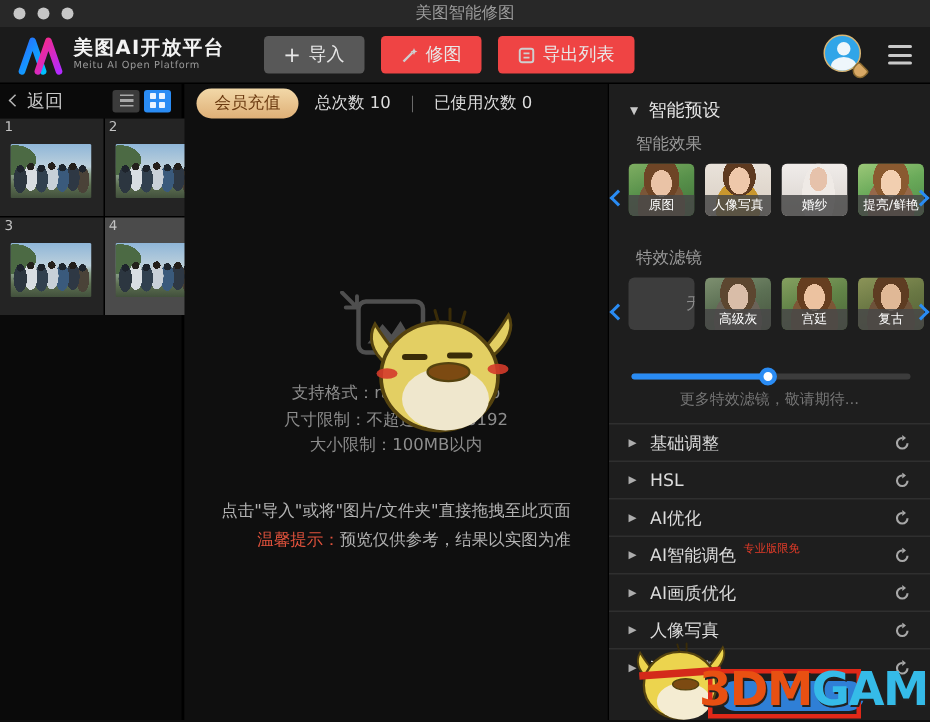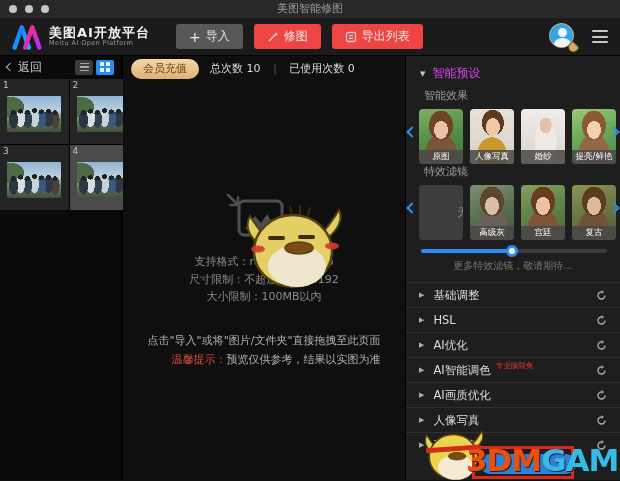--- a/index.html
+++ b/index.html
@@ -81,28 +81,28 @@
   .mascot-center { position:absolute; left:120px; top:142px; z-index:3; }
   .limits { position:absolute; left:0; right:0; top:197px; text-align:center; font-size:11px; color:#8d8d8d; line-height:17.5px; z-index:1; }
   .drag-hint { position:absolute; left:0; right:0; top:277px; text-align:center; font-size:11px; color:#b2b2b2; }
   .tip-line { position:absolute; left:0; right:0; top:296px; text-align:center; font-size:11px; color:#b2b2b2;padding-left:24px; }
   .tip-line .tip-label { color:#e0523c; }
 
   
   .rpanel { width:215px; background:#1e1e1e; border-left:1px solid #000; position:relative; }
   .rp-header { position:absolute; left:14px; top:9px; display:flex; align-items:center; gap:7px; cursor:pointer; }
   .caret-down { font-size:7px; color:#c8c8c8; }
-  .rp-header-label { font-size:12px; color:#d946ef;font-family:Liberation Serif, serif; }
+  .rp-header-label { font-size:12px; color:#e5e5e5;font-family:Liberation Serif, serif; }
   .sub-label { position:absolute; left:18px; font-size:11px; color:#9a9a9a; }
   .lbl-effects { top:32px; }
   .lbl-filters { top:108px; }
   .strip { position:absolute; left:13px; right:10px; display:flex; gap:7px; }
   .strip-presets { top:53px; }
   .strip-filters { top:129px; }
-  .thumb { width:43px; height:55px; border-radius:4px; position:relative; overflow:hidden; cursor:pointer; flex:0 0 auto;padding-left:44px; }
+  .thumb { width:43px; height:35px; border-radius:4px; position:relative; overflow:hidden; cursor:pointer; flex:0 0 auto;padding-left:44px; }
   .thumb .band { position:absolute; left:0; right:0; bottom:0; height:14px; background:rgba(72,72,72,.85); color:#fff; font-size:8.5px; display:flex; align-items:center; justify-content:center; white-space:nowrap; }
   .thumb.none-thumb { background:#3d3d3d; display:flex; align-items:center; justify-content:center; color:#8d8d8d; font-size:11px; }
   .strip-chev { position:absolute; width:8px; height:8px; border-right:2px solid #2a8cf4; border-top:2px solid #2a8cf4; cursor:pointer; z-index:2; }
   .chevL { transform:rotate(-135deg); left:2px; }
   .chevR { transform:rotate(45deg); right:2px; }
   .chev-presets { top:72px; }
   .chev-filters { top:148px; }
 
   .ph-portrait { background:
     radial-gradient(ellipse 7px 9px at 50% 38%, #eac3a6 99%, transparent),

